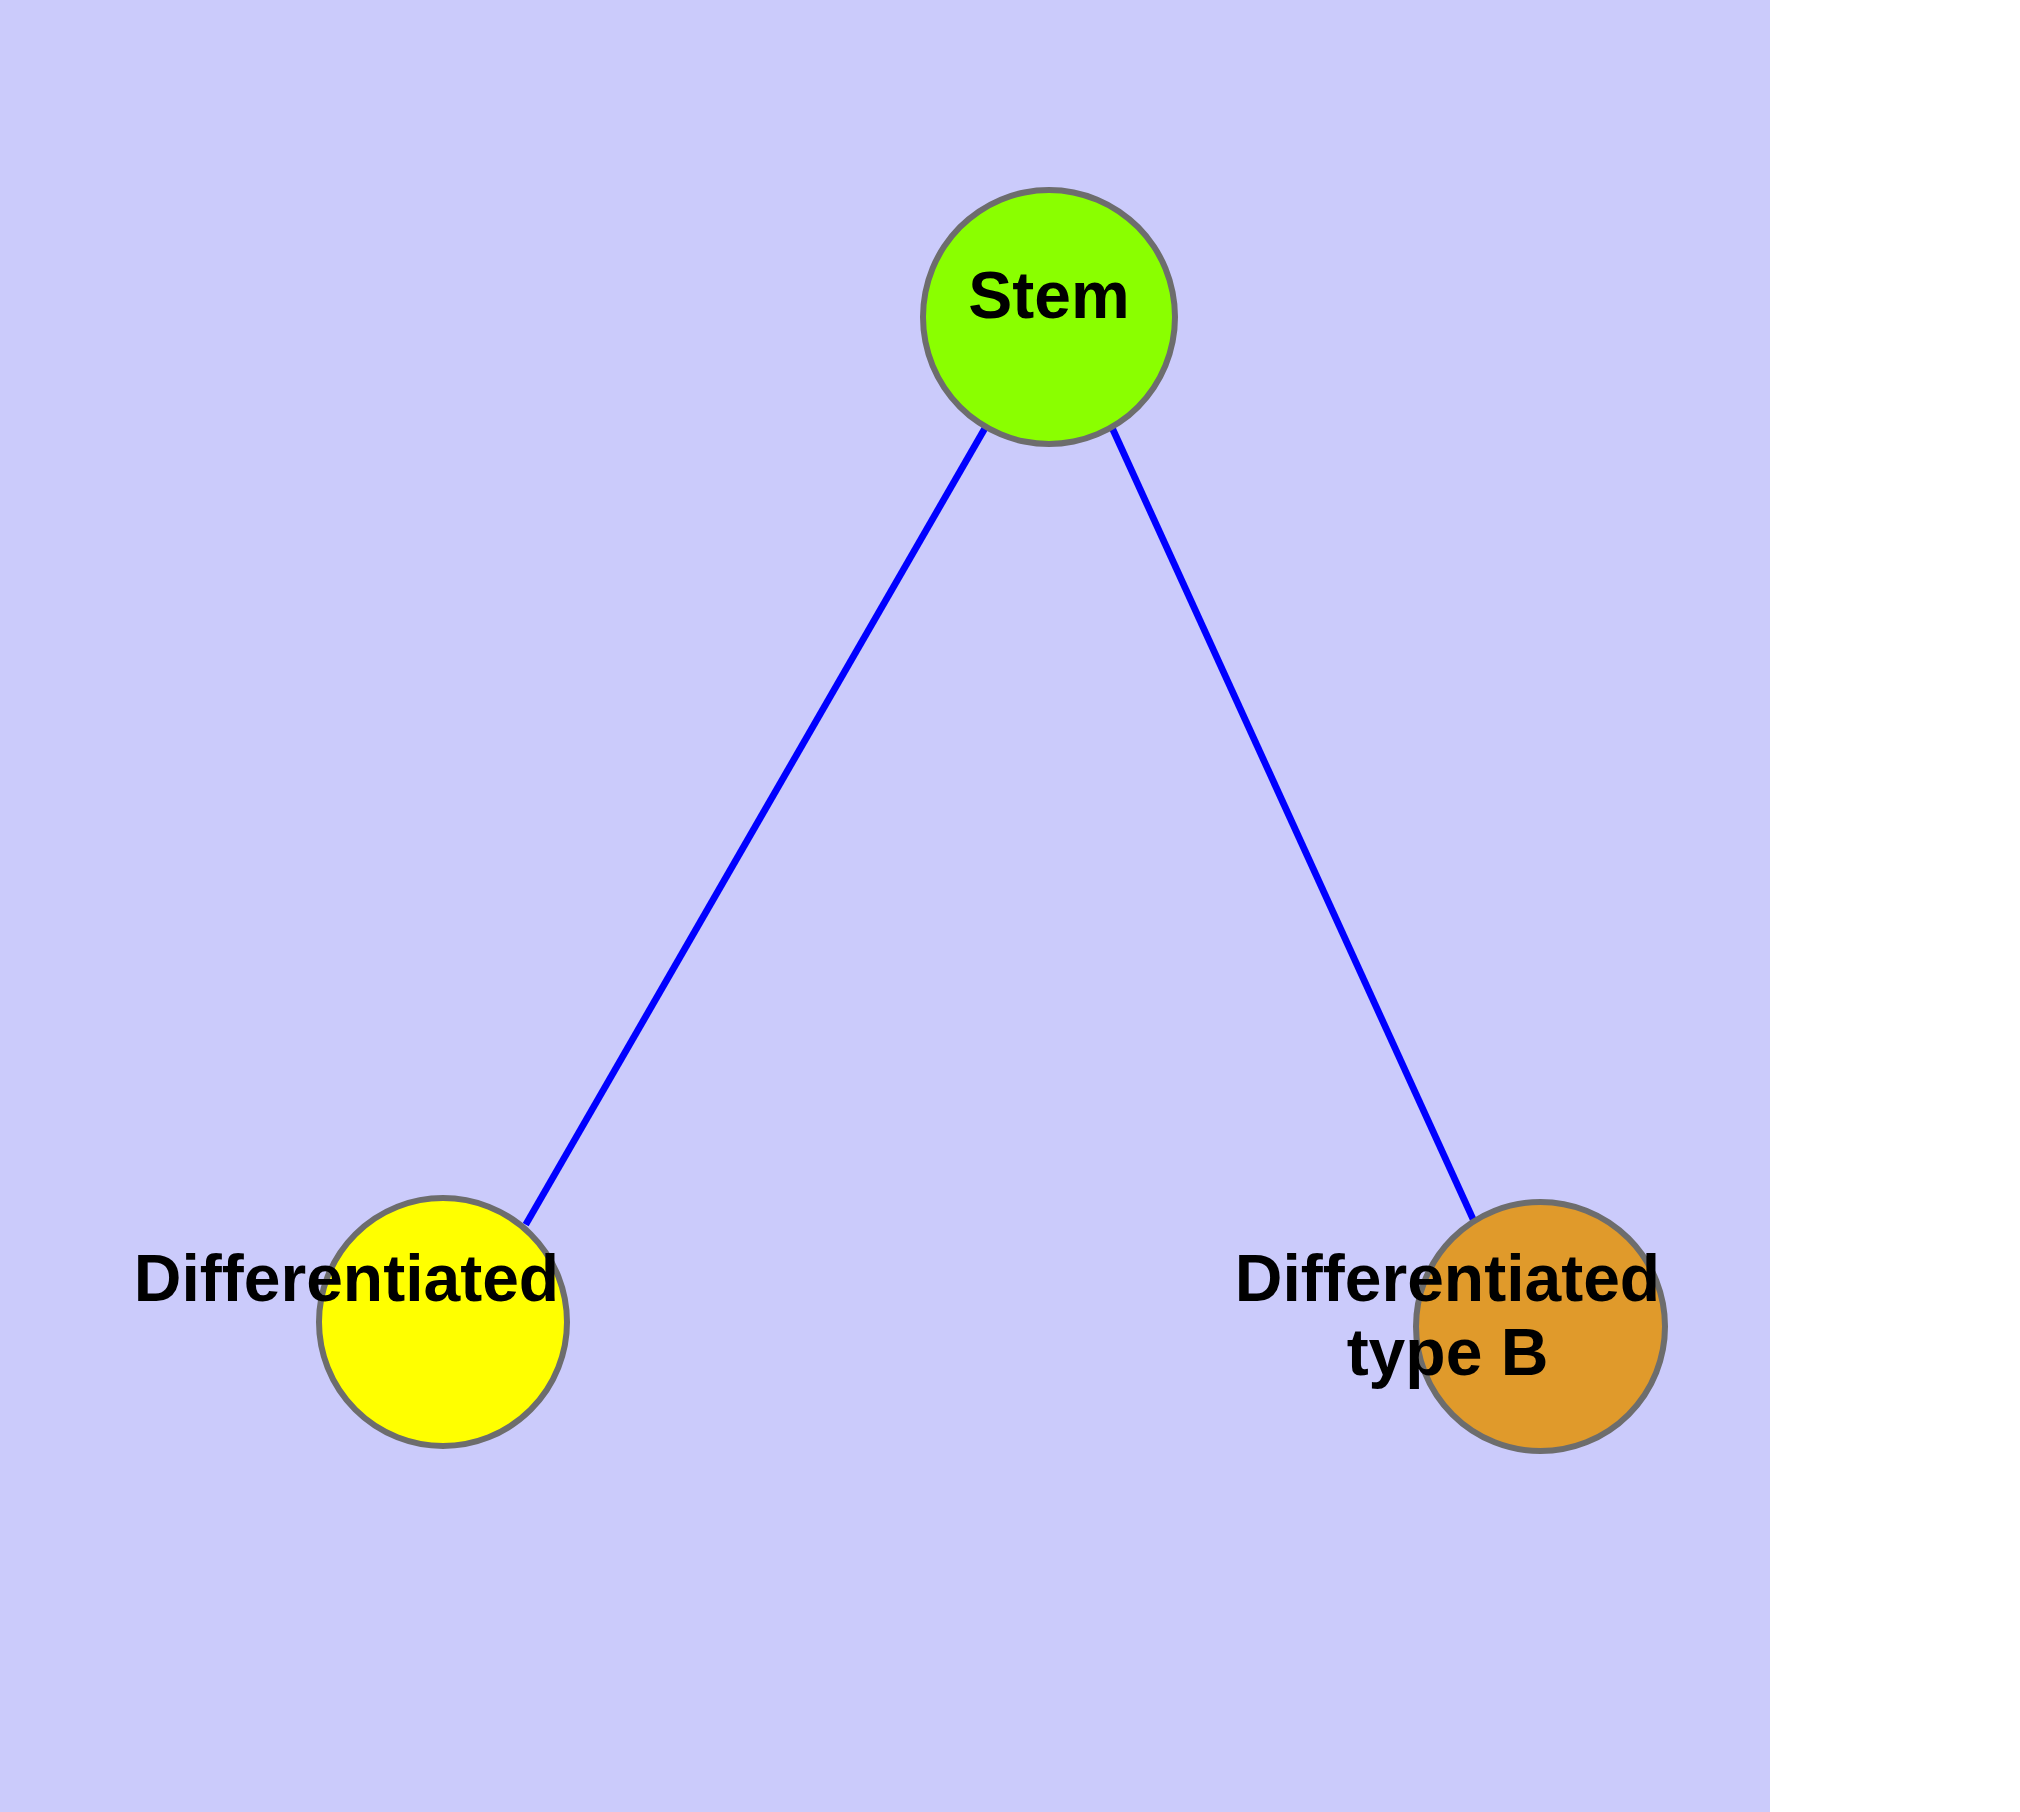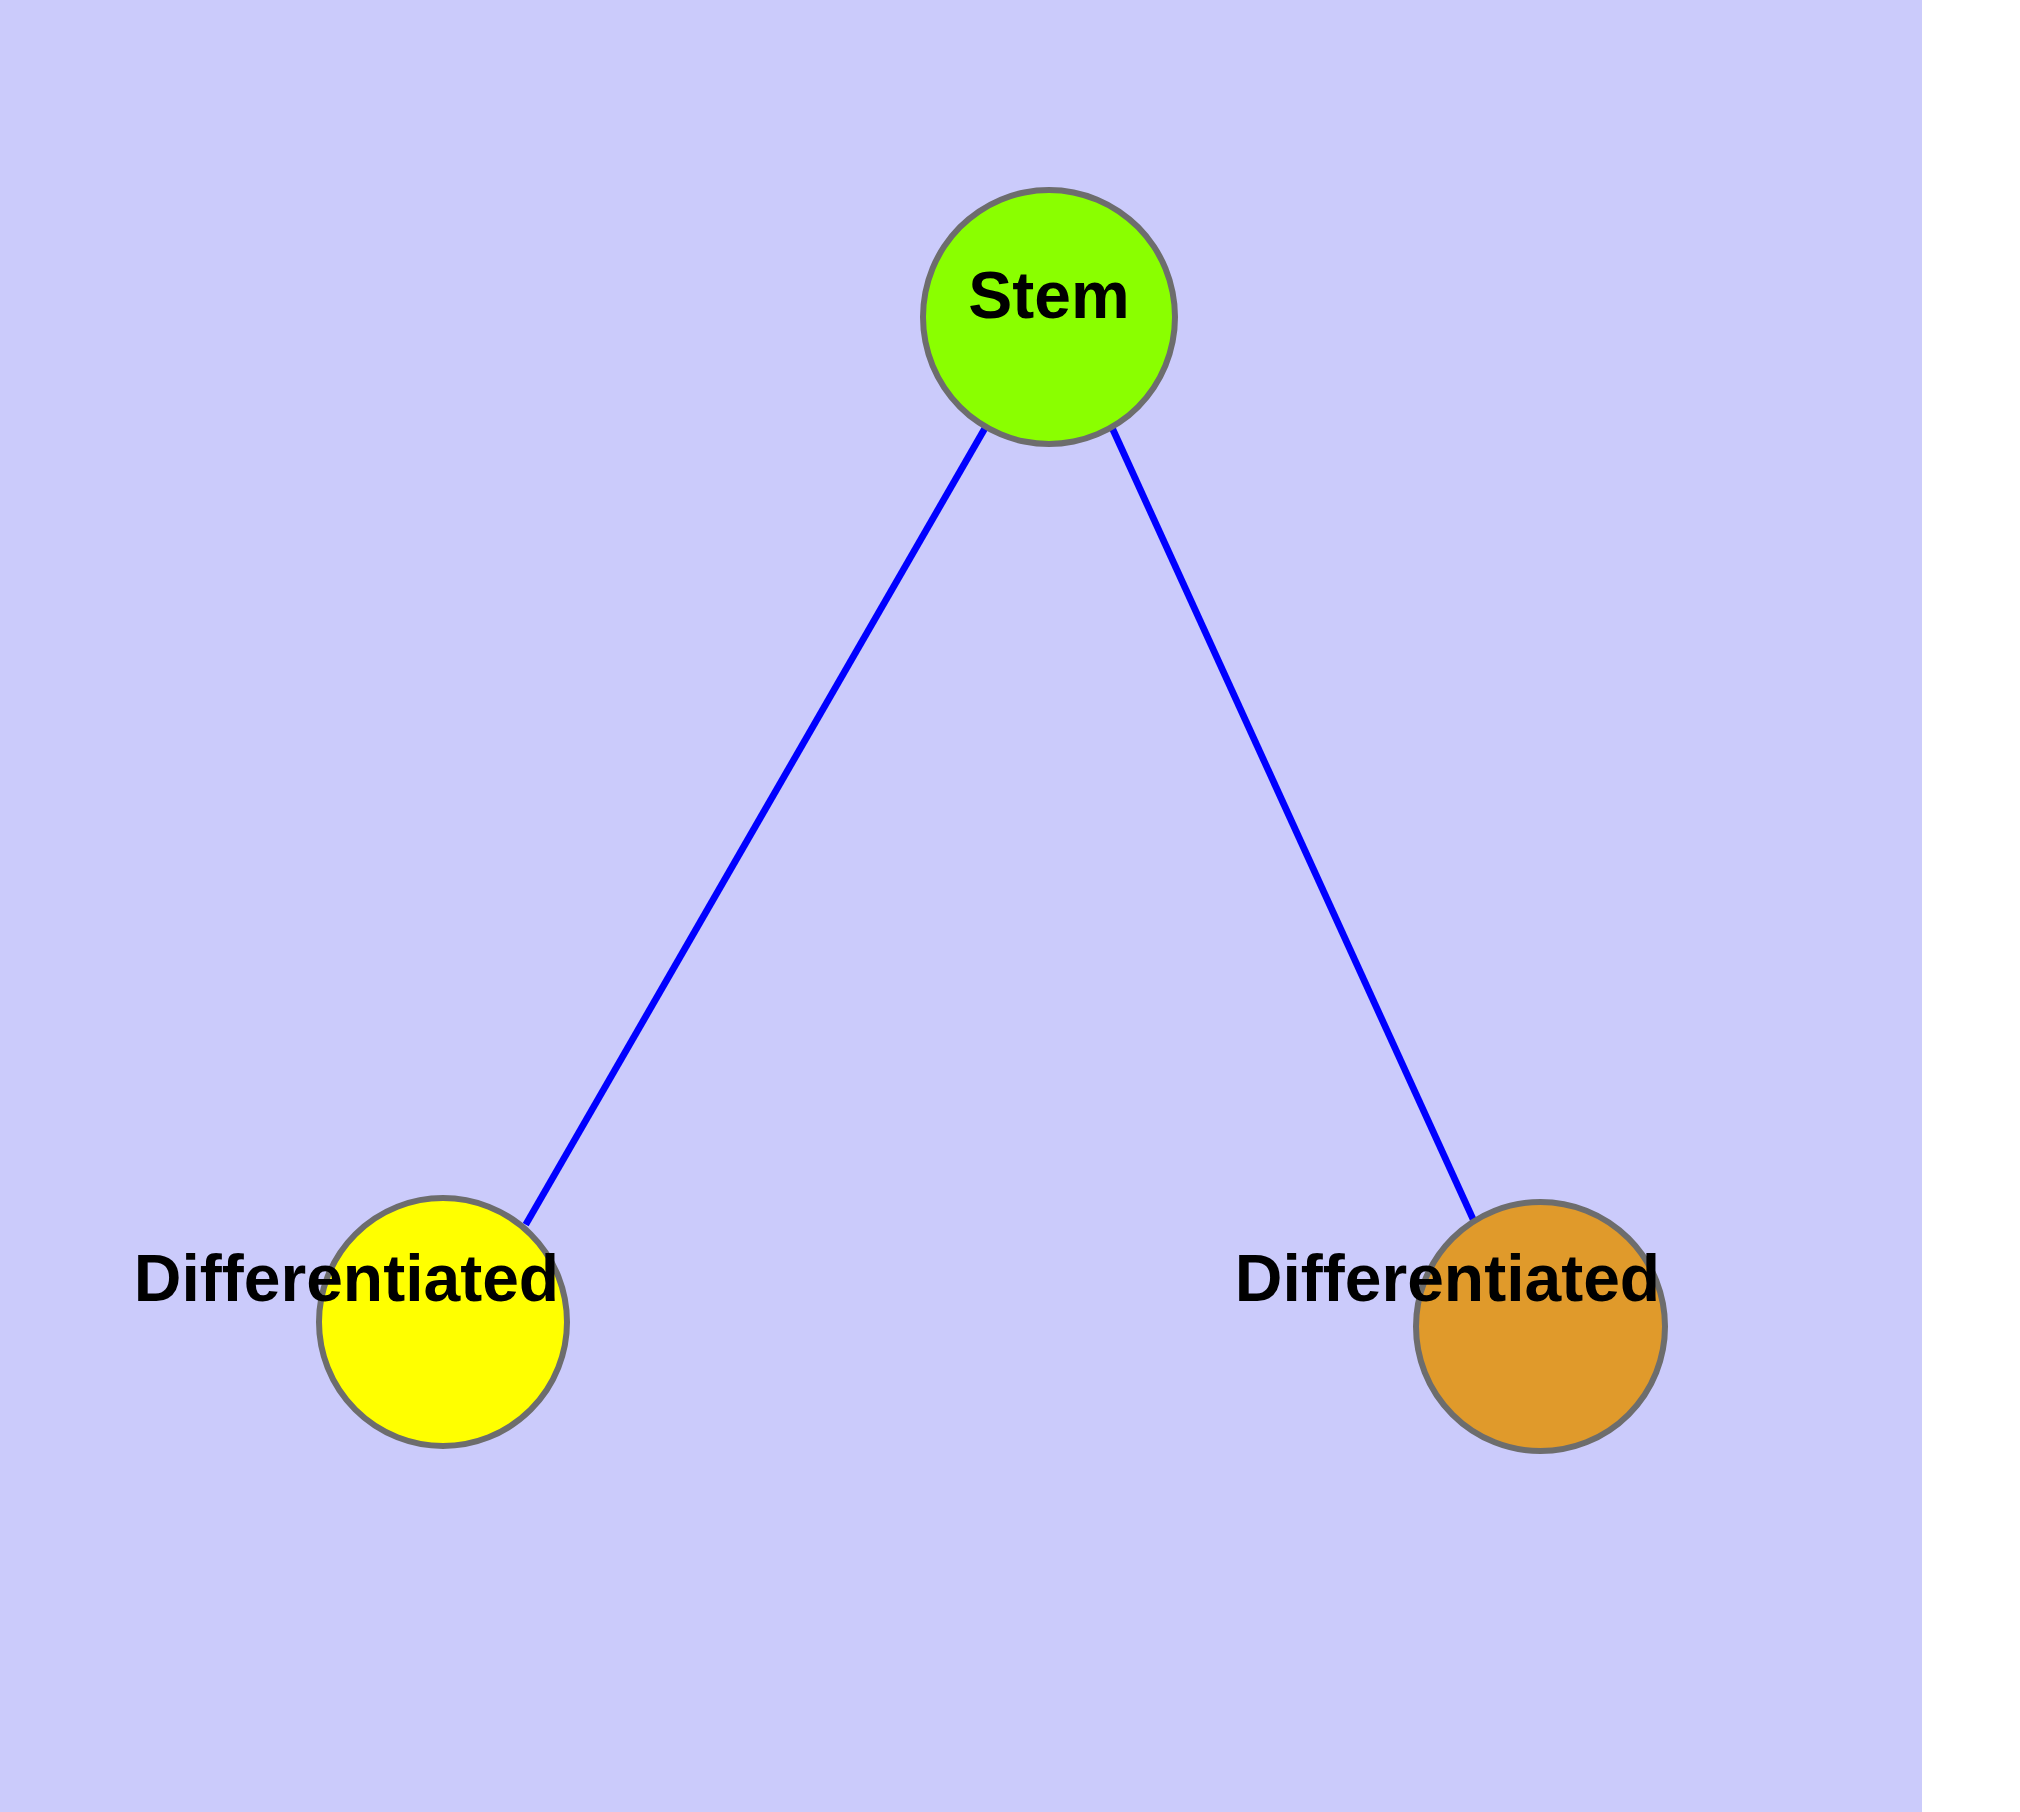--- a/index.html
+++ b/index.html
@@ -2,21 +2,21 @@
 <html style="font-size:13.6px"><head>
 <meta charset="utf-8">
 <style>
   html, body {
     margin: 0;
     padding: 0;
     background: #ffffff;
   }
   #canvas {
     position: relative;
-    width: 1922px;
+    width: 1770px;
     height: 1812px;
     overflow: hidden;
     font-family: "Liberation Sans", sans-serif;
   }
   #bg-rect {
     position: absolute;
     left: 0;
     top: 0;
     width: 2021px;
     height: 1812px;
@@ -95,16 +95,16 @@
     <line id="edge-stem-b" x1="1312" y1="505" x2="1743" y2="1450" stroke="#0000ff" stroke-width="8"></line>
   </svg>
 
   <div class="graph-node" id="node-stem" style="background: rgb(138, 255, 0); border-color: rgb(109, 109, 109); border-width: 6px;"></div>
   <div class="node-label" id="label-stem" style="color: rgb(0, 0, 0); font-size: 66px;">Stem</div>
 
   <div class="graph-node" id="node-diff-a" style="background: rgb(255, 255, 0); border-color: rgb(109, 109, 109); border-width: 6px;"></div>
   <div class="node-label" id="label-diff-a" style="color: rgb(0, 0, 0); font-size: 66px;"><span>Differentiated</span><br></div>
 
   <div class="graph-node" id="node-diff-b" style="background: rgb(224, 154, 43); border-color: rgb(109, 109, 109); border-width: 6px;"></div>
-  <div class="node-label" id="label-diff-b" style="color: rgb(0, 0, 0); font-size: 66px;"><span>Differentiated</span><br></div>
+  <div class="node-label" id="label-diff-b" style="color: rgb(0, 0, 0); font-size: 66px;"><span>Differentiated</span><br><span>type B</span></div>
 
 </div>
 
 
 </body></html>

